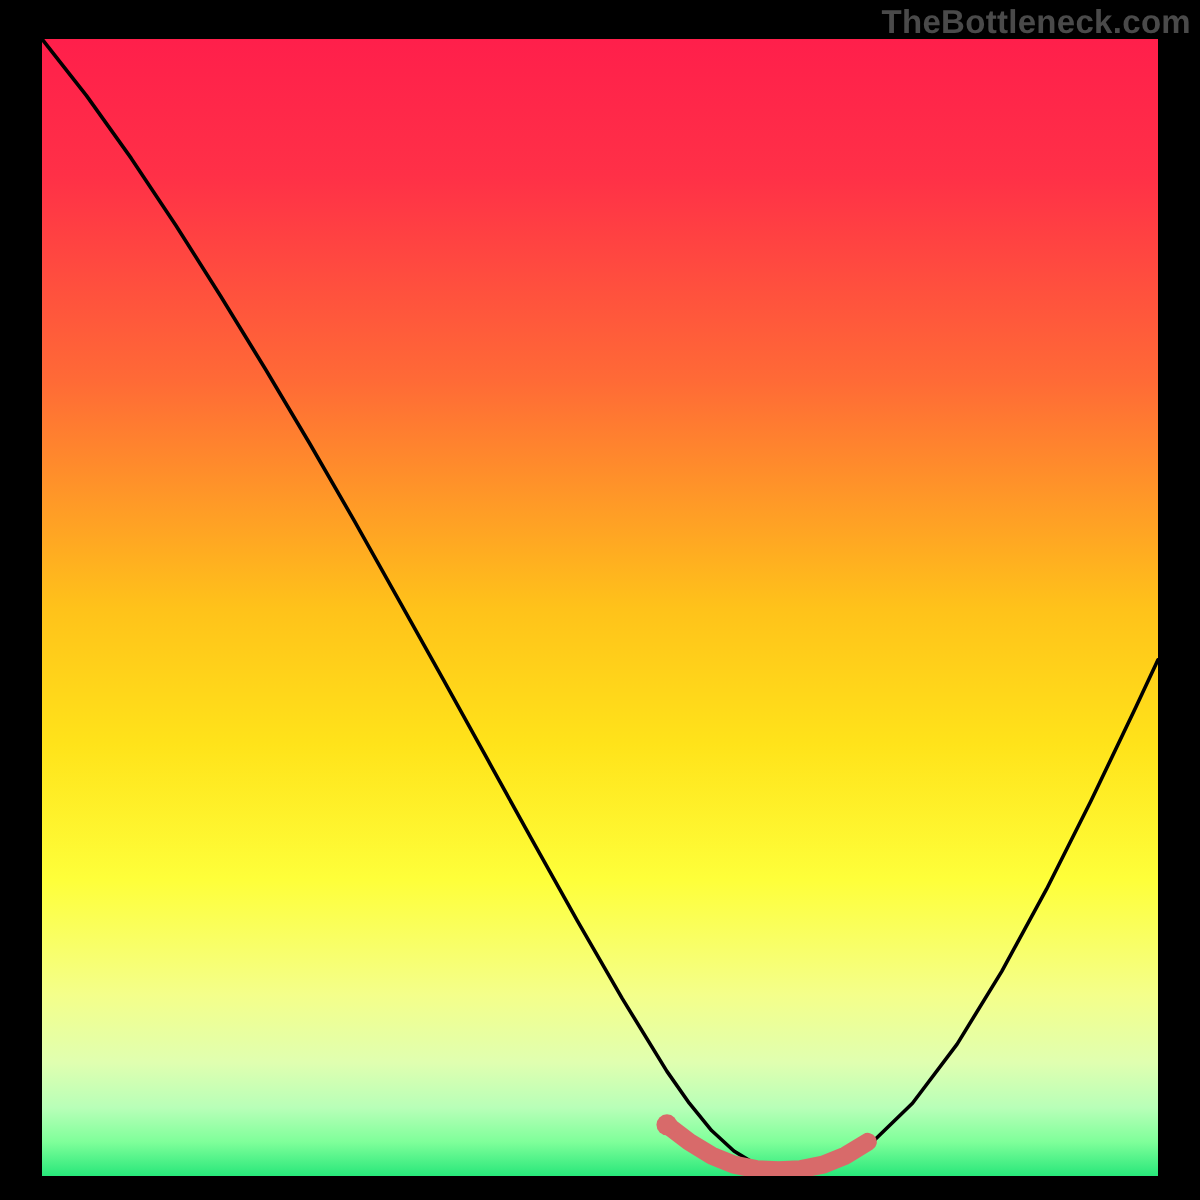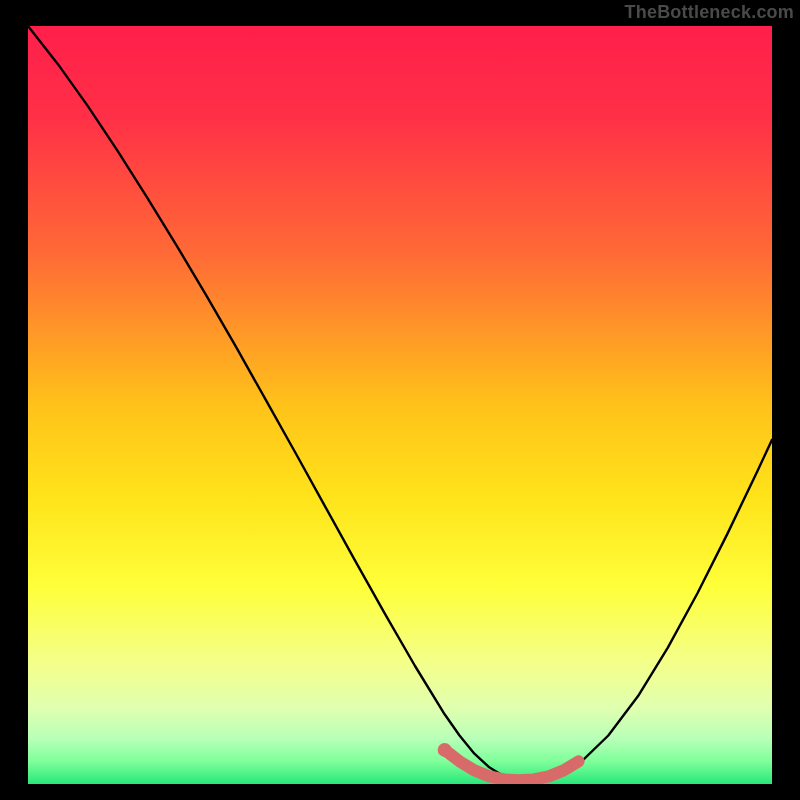--- a/index.html
+++ b/index.html
@@ -17,21 +17,21 @@
     left: 0;
     width: 800px;
     height: 800px;
     background: #000;
   }
   .watermark {
     position: absolute;
     top: 2px;
     right: 6px;
     color: #4a4a4a;
-    font-size: 18px;
+    font-size: 22px;
     font-weight: 600;
     letter-spacing: 0.2px;
     z-index: 10;
   }
   .plot {
     position: absolute;
     top: 26px;
     left: 28px;
     width: 744px;
     height: 758px;

